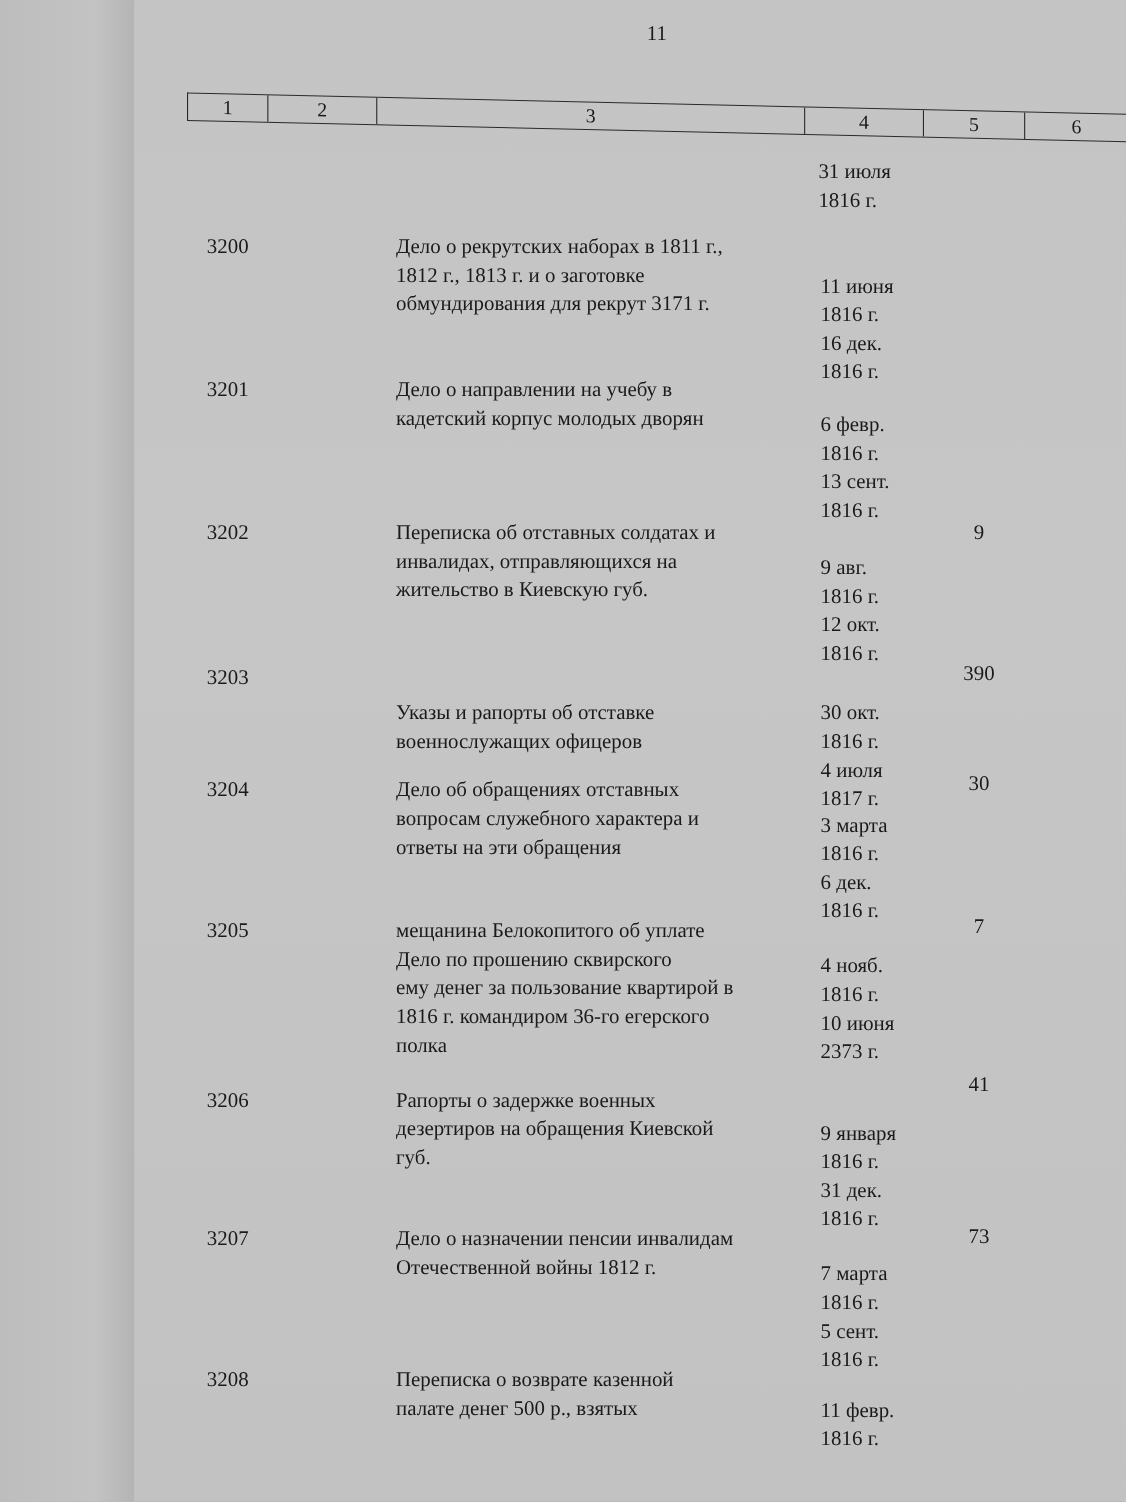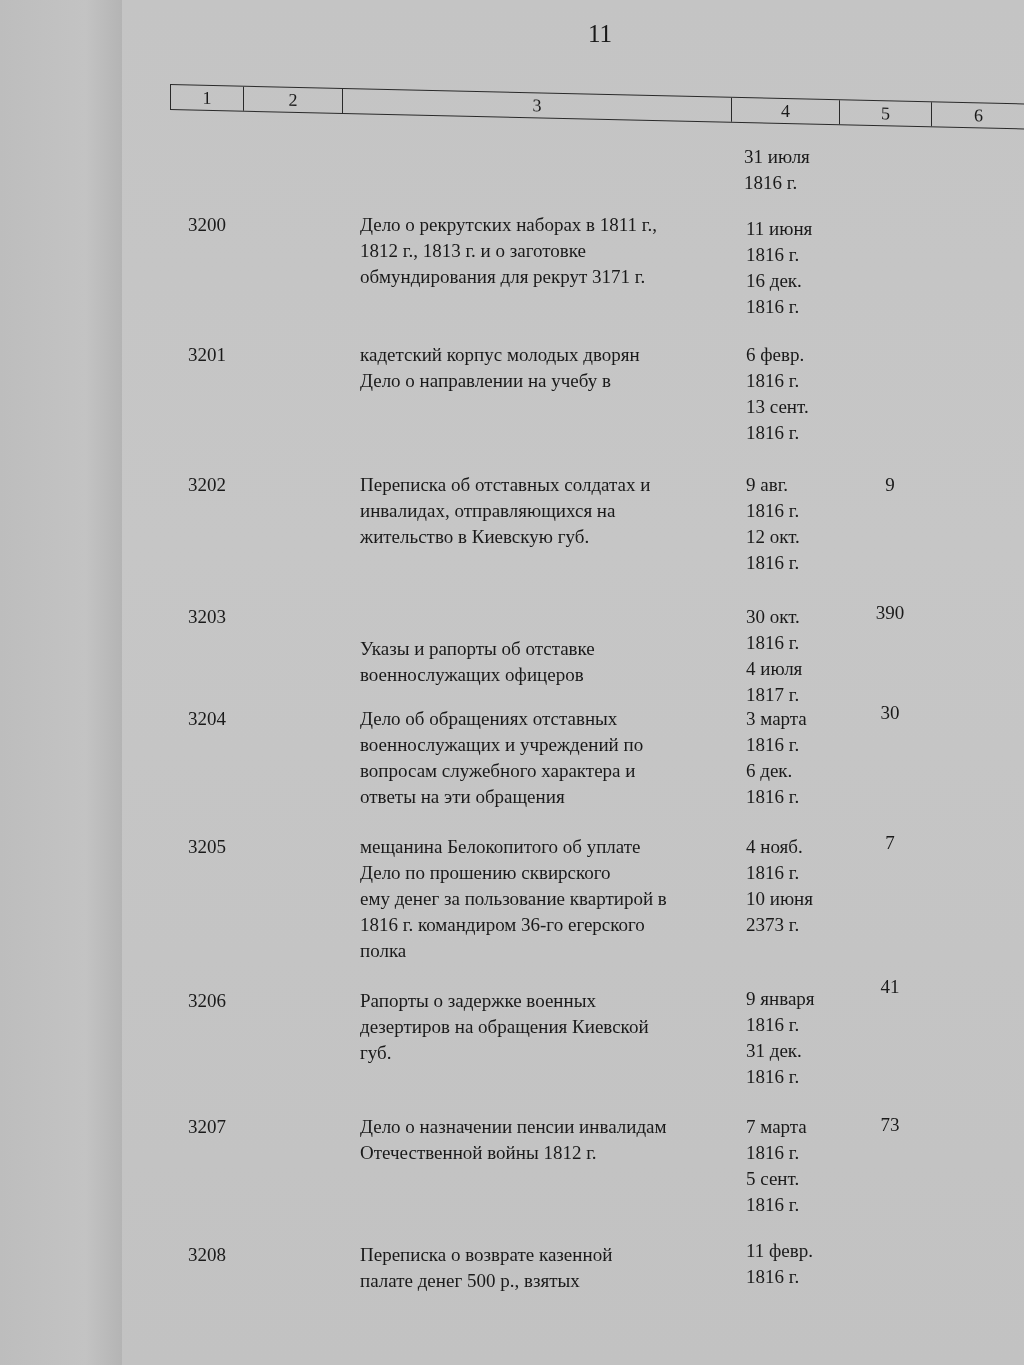--- a/index.html
+++ b/index.html
@@ -11,37 +11,37 @@
   }
   .under-page {
     position:absolute; left:0; top:0; width:122px; height:1365px;
     background:linear-gradient(90deg,#bdbdbd 0%,#c3c3c3 70%,#b4b4b4 100%);
   }
   .page {
     position:absolute; left:122px; top:0; width:902px; height:1365px;
     background:linear-gradient(180deg,#c4c4c4 0%,#c6c6c6 40%,#c2c2c2 100%);
   }
   .page-number {
-    position:absolute; left:588px; top:20px; font-size:25px;
+    position:absolute; left:588px; top:20px; font-size:19px;
   }
   .header-table {
     position:absolute; left:170px; top:84px; width:854px; height:24px;
     border:1.5px solid #2a2a2a; border-right:none;
     transform:skewY(1.3deg); transform-origin:left top;
     display:flex; font-size:18px;
   }
   .hcell { border-right:1.5px solid #2a2a2a; display:flex; align-items:center; justify-content:center; height:100%; }
   .hcell:last-child { border-right:none; }
   .c1{width:72px}.c2{width:98px}.c3{width:388px}.c4{width:107px}.c5{width:91px}.c6{flex:1}
 
   .cont-dates { position:absolute; left:744px; top:144px; font-size:19px; line-height:26px; }
   .entry { position:absolute; left:0; width:1024px; font-size:19px; line-height:26px; }
   .entry .num { position:absolute; left:188px; }
   .entry .desc { position:absolute; left:360px; width:370px; }
-  .entry .dates { position:absolute; left:746px; }
+  .entry .dates { position:absolute; left:746px;margin-top:32px; }
   .entry .sheets { position:absolute; left:870px; width:40px; text-align:center; }
   .line { display:block; white-space:nowrap; }
 </style>
 </head>
 <body>
 
 <div class="under-page"></div>
 <div class="page"></div>
 
 <div class="page-number">11</div>
@@ -72,22 +72,22 @@
         <span class="line">11 июня</span>
         <span class="line">1816 г.</span>
         <span class="line">16 дек.</span>
         <span class="line">1816 г.</span>
       </div>
       <div class="sheets" style="top: 0px;"></div>
     </div>
     <div class="entry" style="top: 342px;">
       <div class="num" style="top: 0px;">3201</div>
       <div class="desc" style="top: 0px;">
+        <span class="line">Дело о направлении на учебу в</span>
         <span class="line">кадетский корпус молодых дворян</span>
-        <span class="line">Дело о направлении на учебу в</span>
       </div>
       <div class="dates" style="top: 0px;">
         <span class="line">6 февр.</span>
         <span class="line">1816 г.</span>
         <span class="line">13 сент.</span>
         <span class="line">1816 г.</span>
       </div>
       <div class="sheets" style="top: 0px;"></div>
     </div>
     <div class="entry" style="top: 472px;">
@@ -116,21 +116,20 @@
         <span class="line">1816 г.</span>
         <span class="line">4 июля</span>
         <span class="line">1817 г.</span>
       </div>
       <div class="sheets" style="top: -4px;">390</div>
     </div>
     <div class="entry" style="top: 706px;">
       <div class="num" style="top: 0px;">3204</div>
       <div class="desc" style="top: 0px;">
         <span class="line">Дело об обращениях отставных</span>
-        <span class="line">военнослужащих и учреждений по</span>
         <span class="line">вопросам служебного характера и</span>
         <span class="line">ответы на эти обращения</span>
       </div>
       <div class="dates" style="top: 0px;">
         <span class="line">3 марта</span>
         <span class="line">1816 г.</span>
         <span class="line">6 дек.</span>
         <span class="line">1816 г.</span>
       </div>
       <div class="sheets" style="top: -6px;">30</div>

